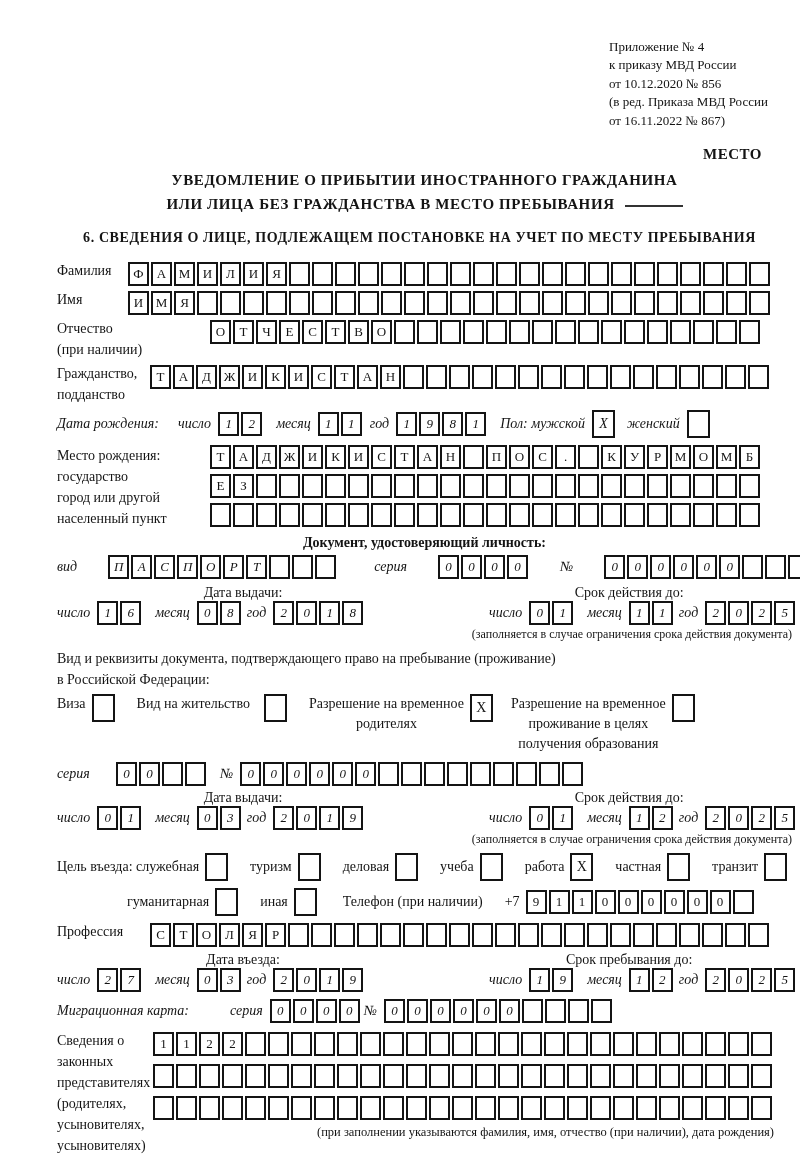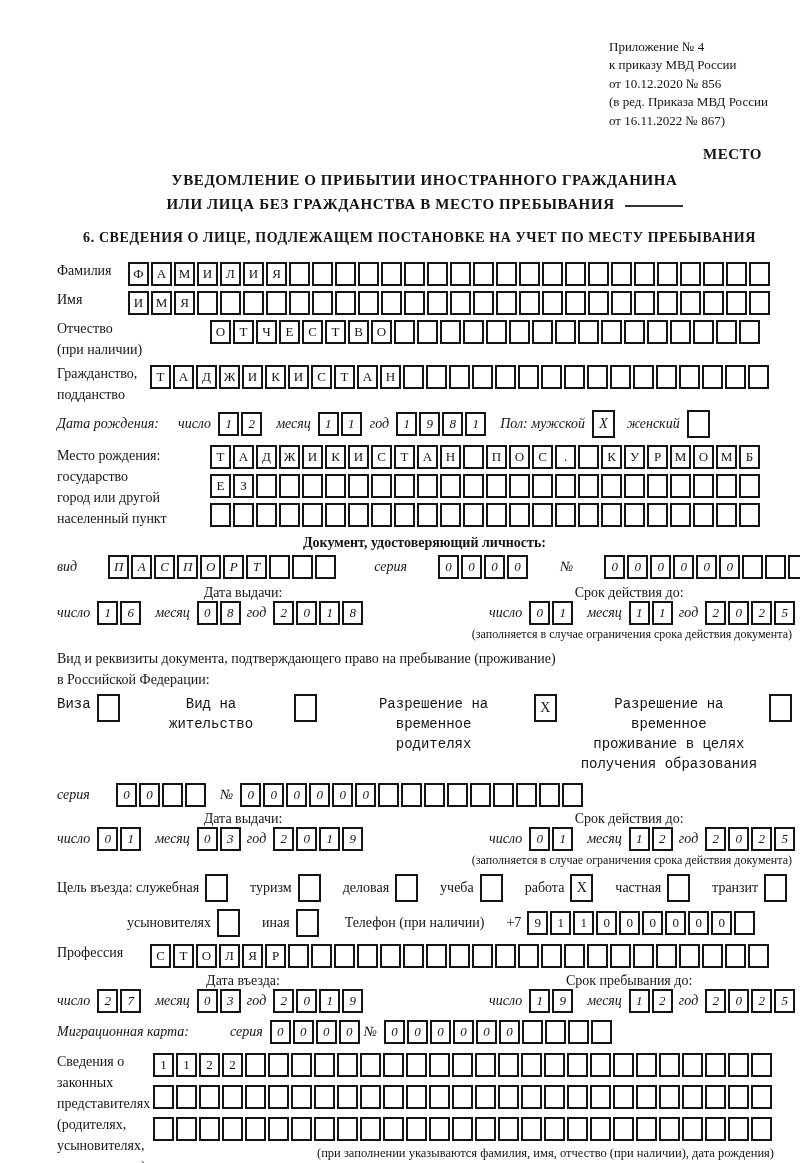--- a/index.html
+++ b/index.html
@@ -41,21 +41,21 @@
   .center-head{text-align:center;font-size:14px;}
   .inline-line{display:flex;align-items:center;font-size:14px;font-style:italic;}
   .dlbl{margin:0 7px 0 12px;white-space:nowrap;}
   .dlbl-first{margin-right:7px;white-space:nowrap;}
   .note{font-size:12px;text-align:right;margin:1px 0 6px 0;}
   .dates-row{display:flex;margin-bottom:2px;gap:32px;}
   .dg-left{flex:0 0 372px;}
   .dg-right{flex:1;}
   .plain{font-size:14px;line-height:1.5;}
   .cbgroup{display:flex;align-items:flex-start;}
-  .cbgroup .txt{font-size:14px;text-align:center;line-height:1.45;font-family:Liberation Mono, monospace;}
+  .cbgroup .txt{font-size:14px;text-align:center;line-height:1.45;}
   .mr6{margin-right:6px;} .ml6{margin-left:6px;} .ml10{margin-left:22px;}
   .purpose-line{display:flex;align-items:center;font-size:14px;margin-bottom:7px;}
   .bottom-note{font-size:12.5px;text-align:right;margin-top:4px;}
 </style>
 </head>
 <body>
 
 <div class="page">
 
   <div class="appendix">
@@ -531,21 +531,21 @@
     <span class="cb ml6"></span>
     <span class="ml10">работа</span>
     <span class="cb ml6">X</span>
     <span class="ml10">частная</span>
     <span class="cb ml6"></span>
     <span class="ml10">транзит</span>
     <span class="cb ml6"></span>
   </div>
 
   <div class="purpose-line">
-    <span style="margin-left:70px;">усыновителях</span>
+    <span style="margin-left:70px;">гуманитарная</span>
     <span class="cb ml6"></span>
     <span class="ml10">иная</span>
     <span class="cb ml6"></span>
     <span style="margin-left:26px;">Телефон (при наличии)</span>
     <span style="margin-left:22px;margin-right:6px;">+7</span>
     <span class="cells">
         <span class="cell">9</span>
         <span class="cell">1</span>
         <span class="cell">1</span>
         <span class="cell">0</span>

